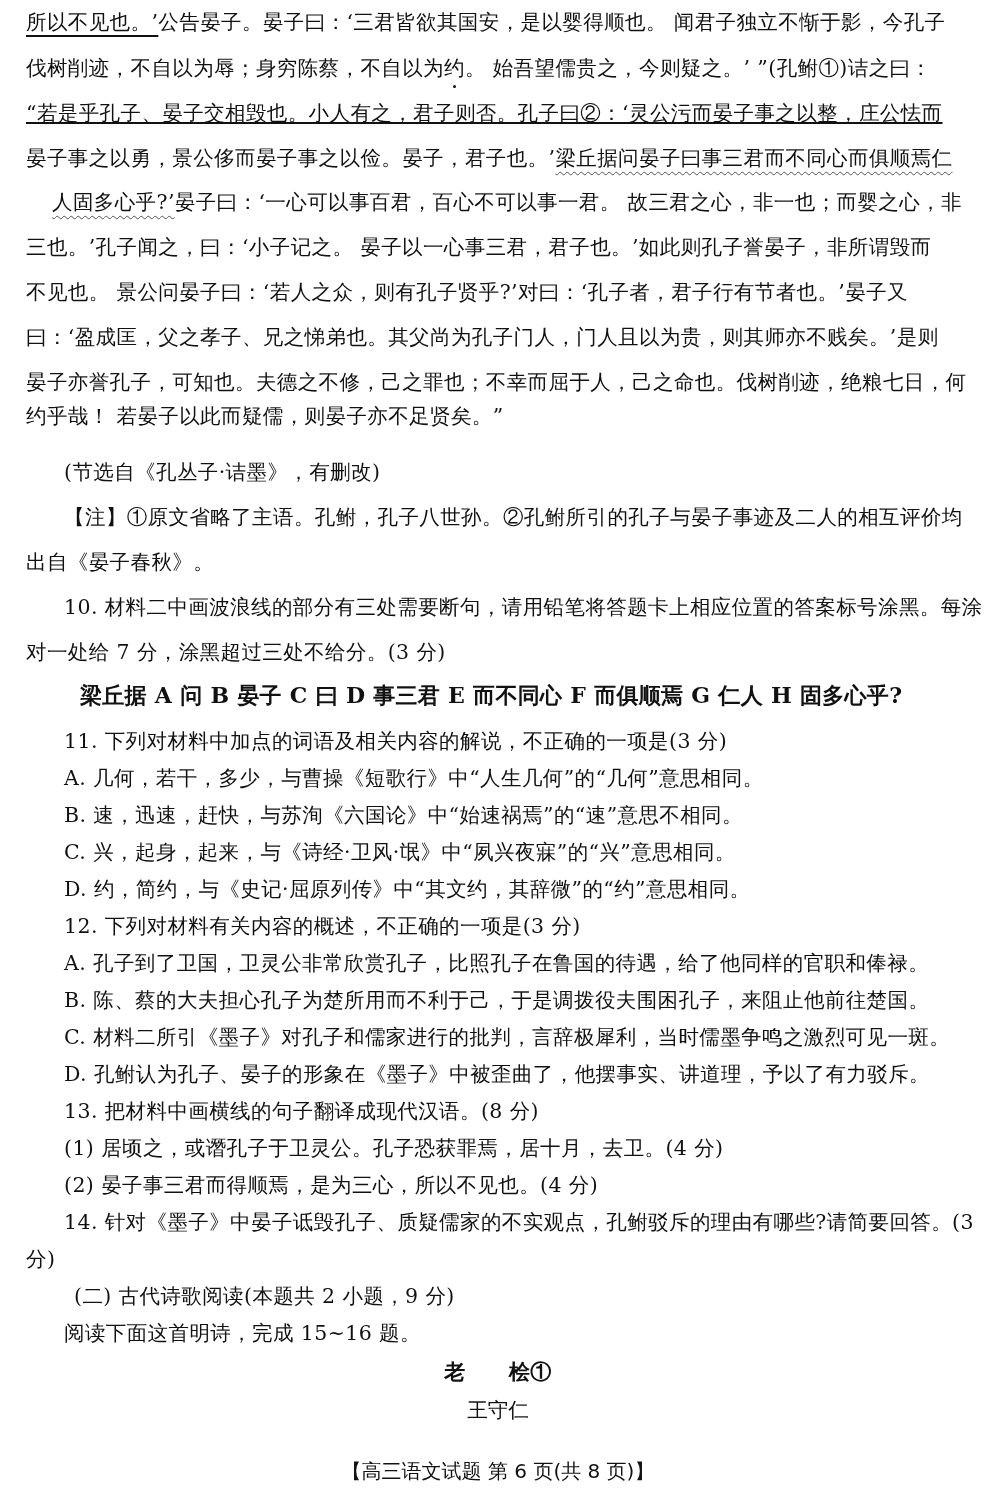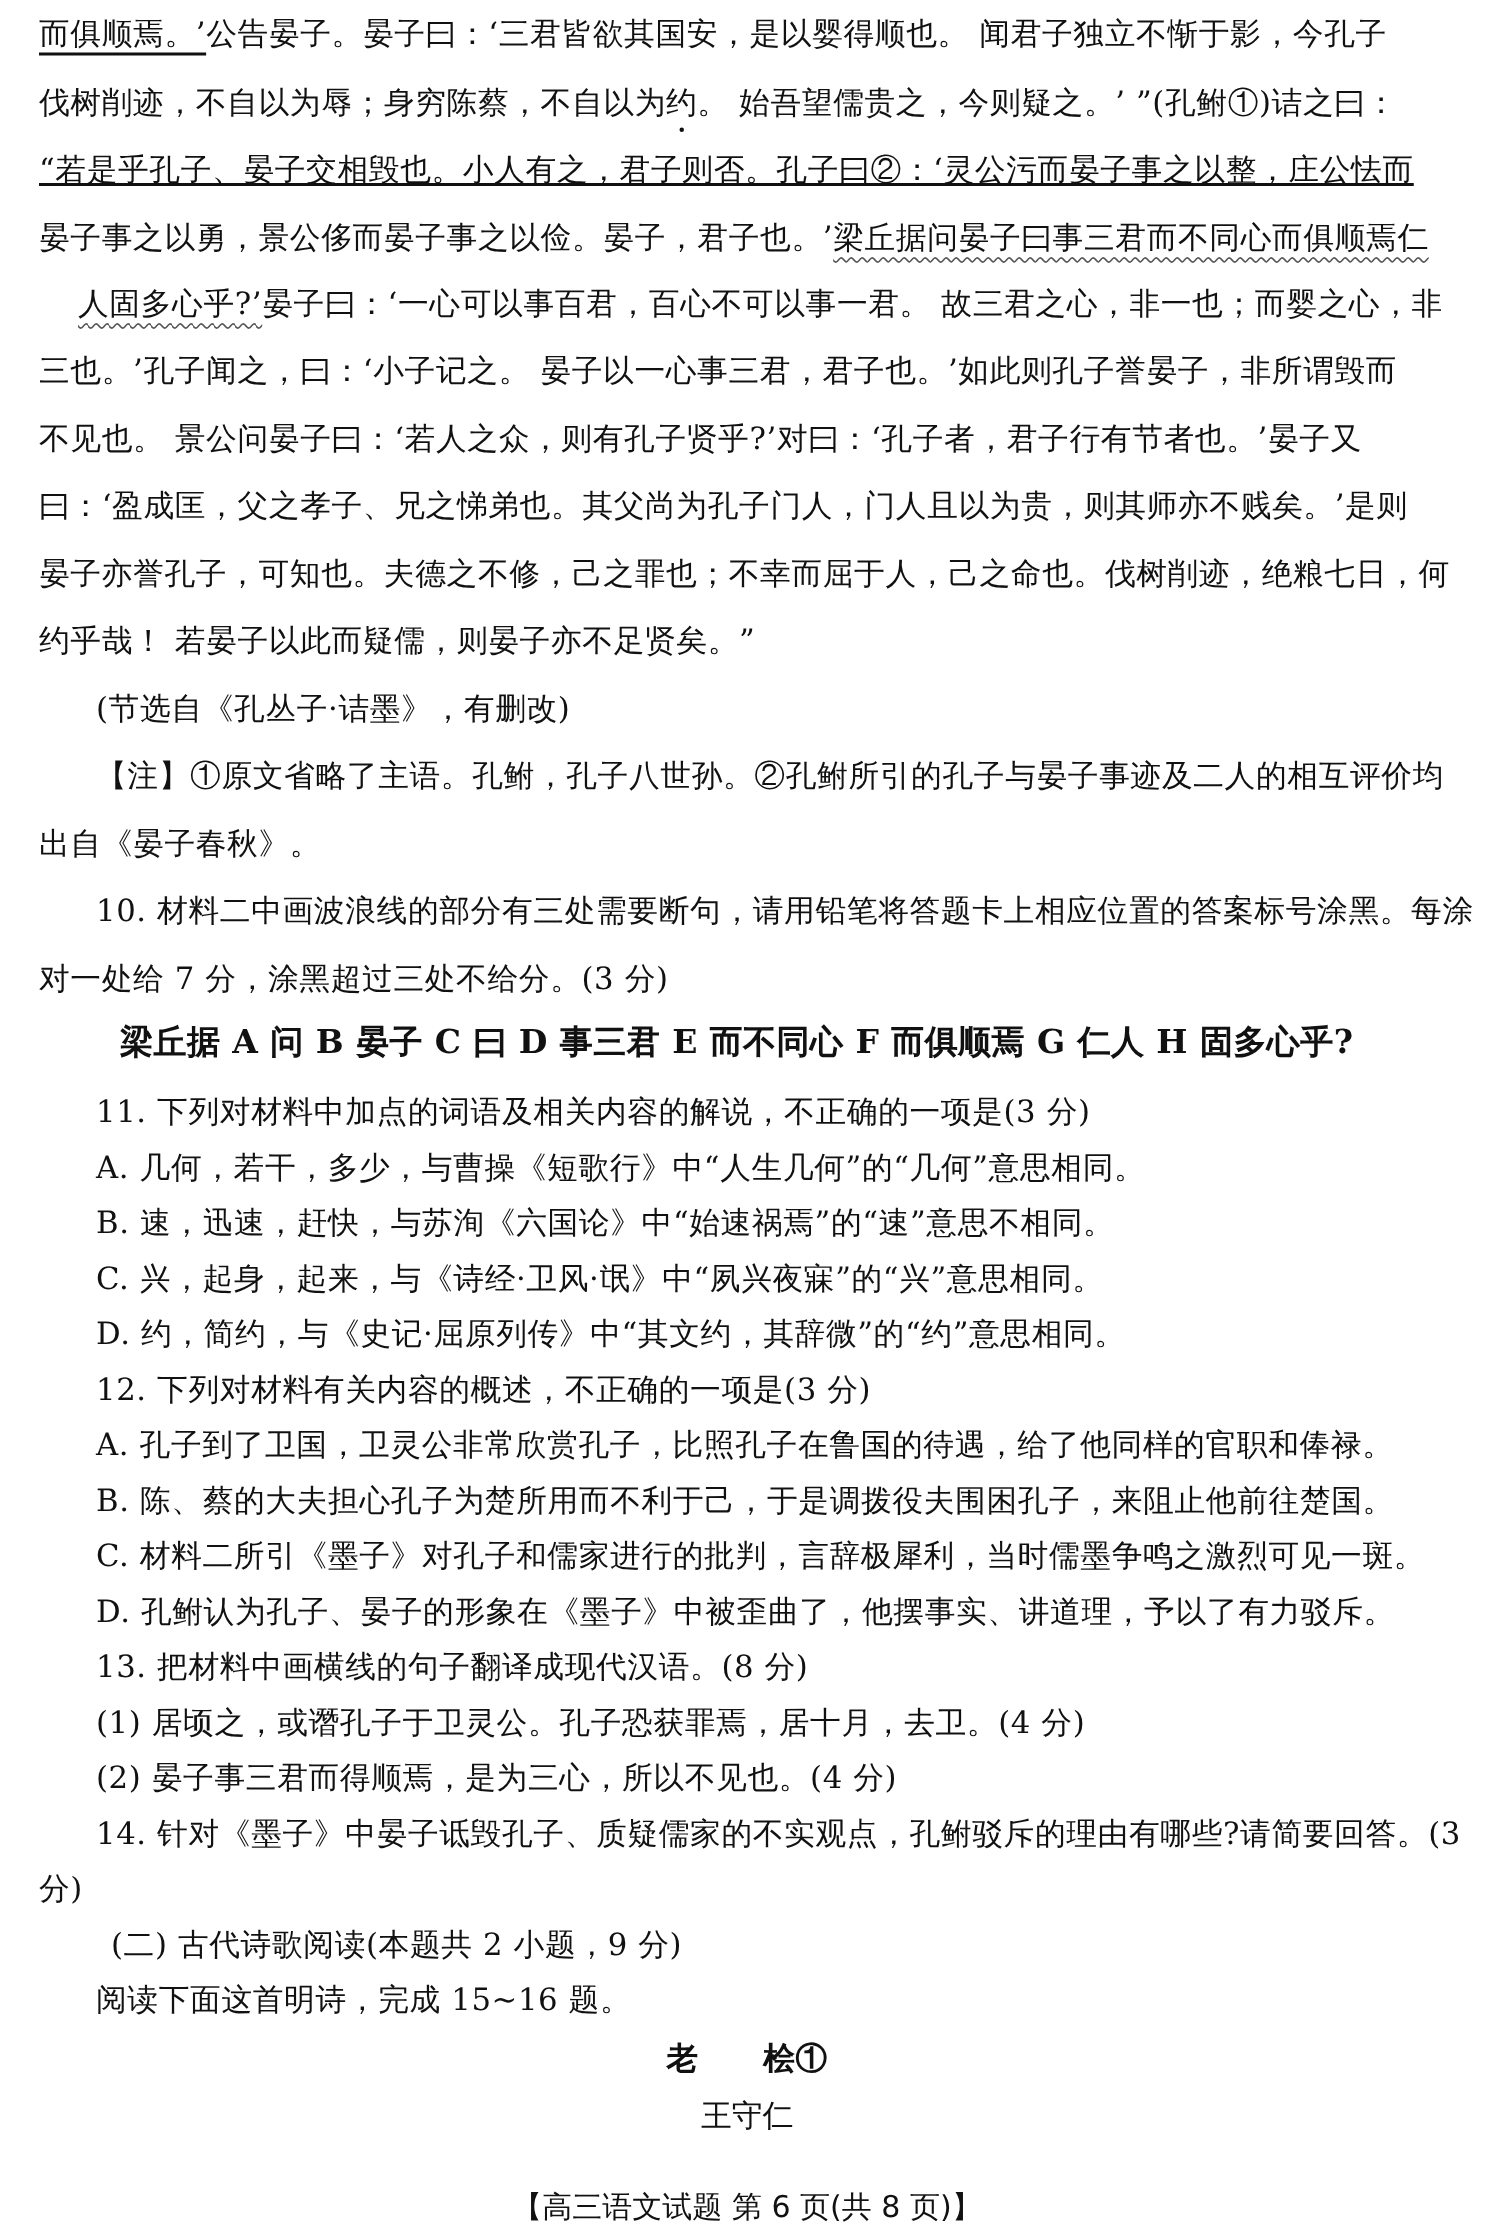--- a/index.html
+++ b/index.html
@@ -29,37 +29,37 @@
   .center { position: absolute; left: 0; width: 996px; text-align: center; font-size: 20.5px; line-height: 28px; white-space: nowrap; }
   .poem-title { font-weight: bold; font-size: 21px; letter-spacing: 0.5px; }
   .footer { font-family: "DejaVu Sans", "Liberation Sans", sans-serif; font-size: 20px; }
 </style>
 </head>
 <body>
 
 <div class="page">
 
   <div class="line" style="top:8px;">
-    <span class="u-solid">而俱顺焉。’</span><span>公告晏子。晏子曰：‘三君皆欲其国安，是以婴得顺也。 闻君子独立不惭于影，今孔子</span>
+    <span class="u-solid">所以不见也。’</span><span>公告晏子。晏子曰：‘三君皆欲其国安，是以婴得顺也。 闻君子独立不惭于影，今孔子</span>
   </div>
   <div class="line" style="top:54px;">
     <span>伐树削迹，不自以为辱；身穷陈蔡，不自以为</span><span class="dot">约</span><span>。 始吾望儒贵之，今则疑之。’ ”(孔鲋①)诘之曰：</span>
   </div>
   <div class="line" style="top:99px;text-decoration:underline;">“若是乎孔子、晏子交相毁也。小人有之，君子则否。孔子曰②：‘灵公污而晏子事之以整，庄公怯而</div>
   <div class="line" style="top:144px;">
     <span>晏子事之以勇，景公侈而晏子事之以俭。晏子，君子也。’</span><span class="u-wavy">梁丘据问晏子曰事三君而不同心而俱顺焉仁</span>
   </div>
   <div class="line" style="top:188px;margin-left:26px;">
     <span class="u-wavy">人固多心乎?’</span><span>晏子曰：‘一心可以事百君，百心不可以事一君。 故三君之心，非一也；而婴之心，非</span>
   </div>
   <div class="line" style="top:233px;">三也。’孔子闻之，曰：‘小子记之。 晏子以一心事三君，君子也。’如此则孔子誉晏子，非所谓毁而</div>
   <div class="line" style="top:278px;">不见也。 景公问晏子曰：‘若人之众，则有孔子贤乎?’对曰：‘孔子者，君子行有节者也。’晏子又</div>
   <div class="line" style="top:323px;">曰：‘盈成匡，父之孝子、兄之悌弟也。其父尚为孔子门人，门人且以为贵，则其师亦不贱矣。’是则</div>
   <div class="line" style="top:368px;">晏子亦誉孔子，可知也。夫德之不修，己之罪也；不幸而屈于人，己之命也。伐树削迹，绝粮七日，何</div>
-  <div class="line" style="top:413px;">约乎哉！ 若晏子以此而疑儒，则晏子亦不足贤矣。”</div>
+  <div class="line" style="top:402px;">约乎哉！ 若晏子以此而疑儒，则晏子亦不足贤矣。”</div>
 
   <div class="line indent" style="top:458px;">(节选自《孔丛子·诘墨》，有删改)</div>
   <div class="line indent" style="top:503px;">【注】①原文省略了主语。孔鲋，孔子八世孙。②孔鲋所引的孔子与晏子事迹及二人的相互评价均</div>
   <div class="line" style="top:548px;">出自《晏子春秋》。</div>
 
   <div class="line indent" style="top:593px;">10. 材料二中画波浪线的部分有三处需要断句，请用铅笔将答题卡上相应位置的答案标号涂黑。每涂</div>
   <div class="line" style="top:638px;">对一处给 7 分，涂黑超过三处不给分。(3 分)</div>
   <div class="bold-line" style="top:680px;">梁丘据 A 问 B 晏子 C 曰 D 事三君 E 而不同心 F 而俱顺焉 G 仁人 H 固多心乎?</div>
 
   <div class="line indent" style="top:727px;">11. 下列对材料中加点的词语及相关内容的解说，不正确的一项是(3 分)</div>

